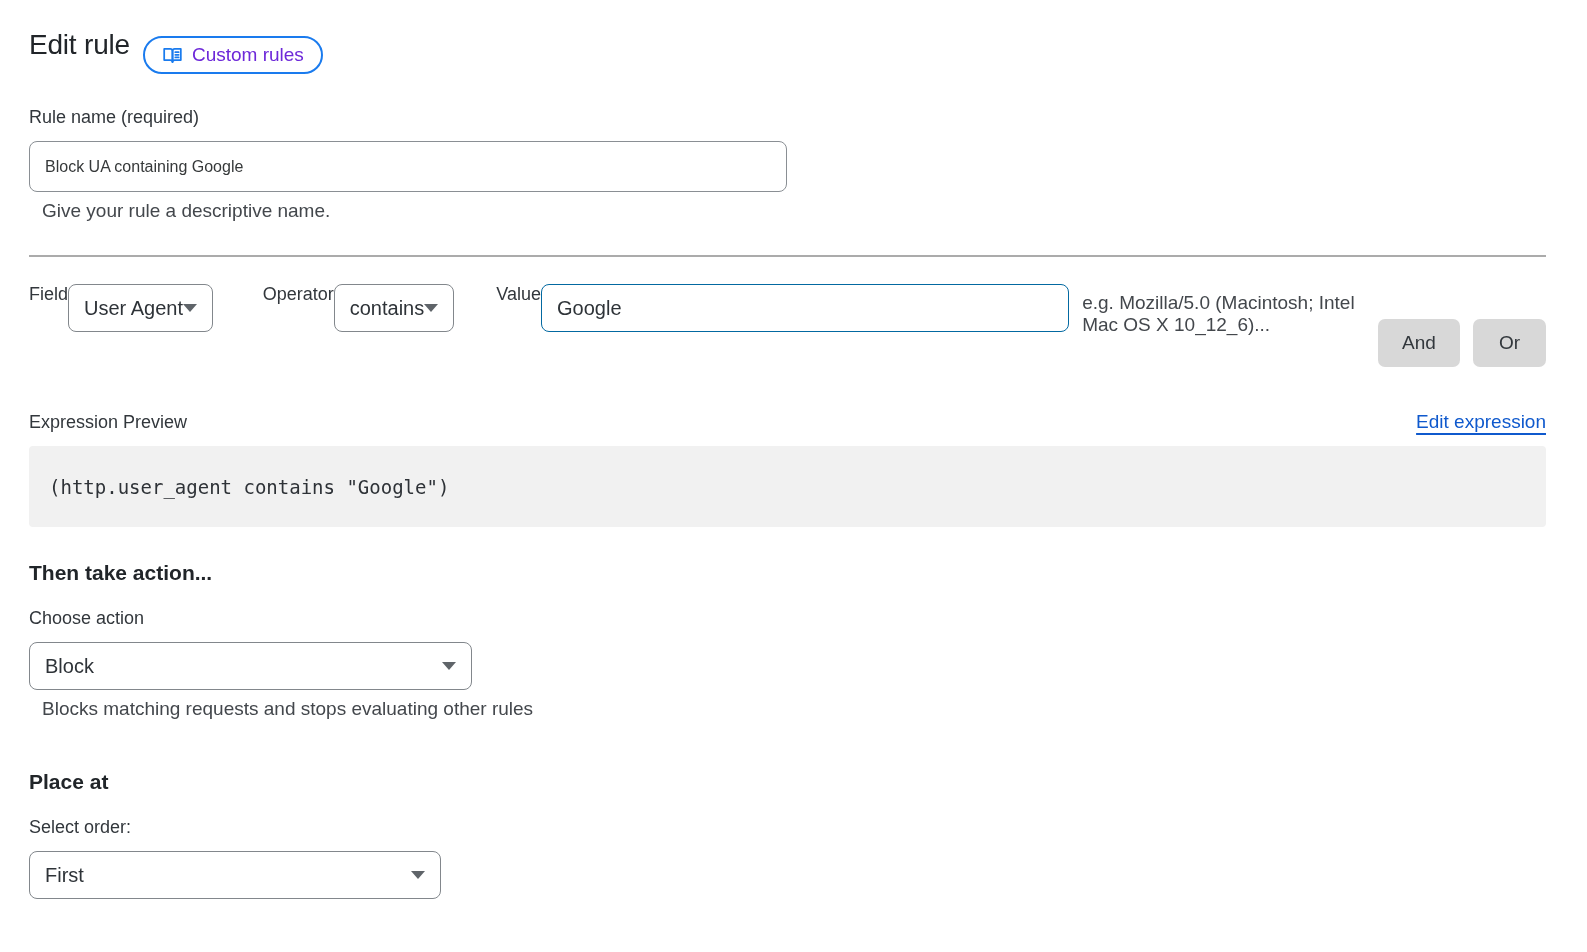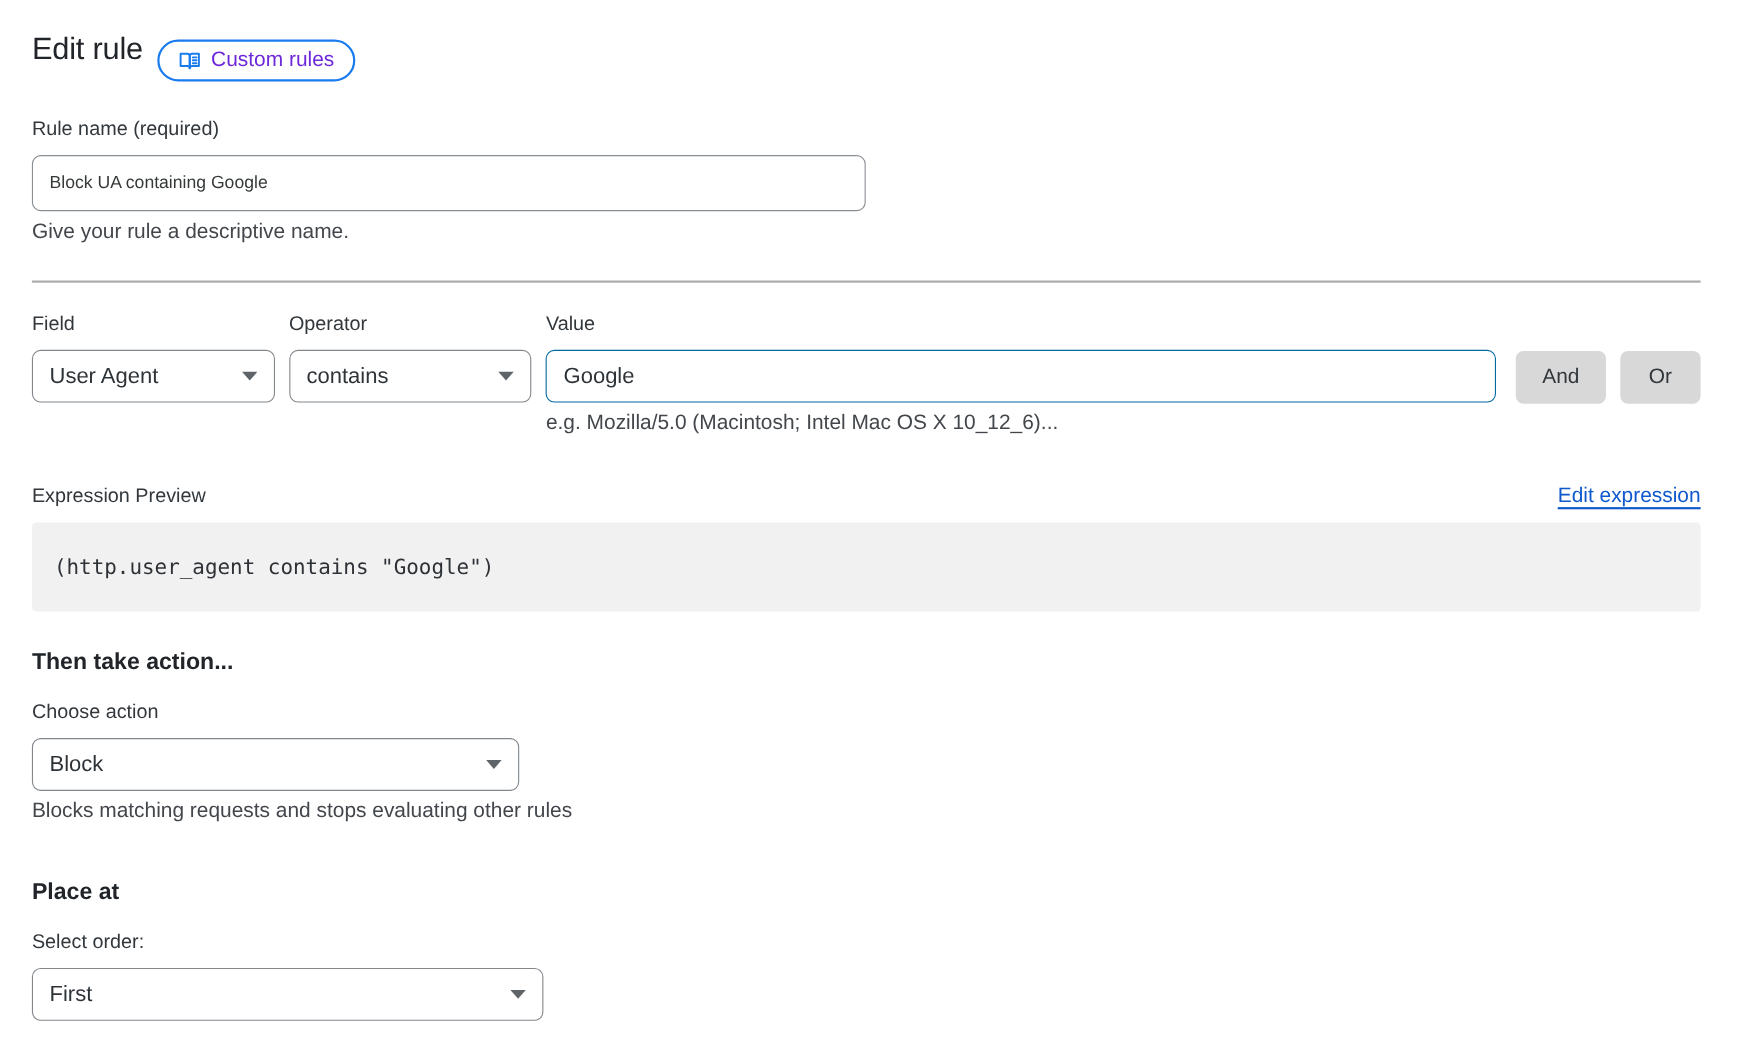--- a/index.html
+++ b/index.html
@@ -20,36 +20,36 @@
     height: 38px; padding: 0 17px;
     border: 2px solid #1a7bee; border-radius: 20px;
     color: #6d28d9; font-size: 19px; background: #fff; cursor: pointer;
     white-space: nowrap;
     margin-top: 20px;
   }
   .badge svg { display: block; }
 
   
   .field-label { font-size: 18px; color: #32373c; margin-bottom: 13px; }
-  .helper { font-size: 19px; color: #43474c; margin-top: 8px; }
+  .helper { font-size: 19px; color: #43474c; margin-top: 8px; margin-left: 13px; }
 
   
   .rule-name-section { margin-top: 33px; }
   .text-input {
     display: block; width: 758px; height: 51px;
     border: 1px solid #8a8f94; border-radius: 8px;
     font-size: 16px; color: #36393a; padding: 0 15px;
     font-family: "Liberation Sans", sans-serif; outline: none; background: #fff;
   }
 
   .divider { border: none; border-top: 2px solid #ababab; margin-top: 33px; }
 
   
   .cond-row { display: flex; margin-top: 27px; align-items: flex-start; }
-  .col { display: flex; flex-direction: column; }
+  .col { display: flex; }
   .field-col { width: 221px; margin-right: 13px; }
   .op-col { width: 221px; margin-right: 13px; }
   .value-col { width: 865px; margin-right: 18px; }
   .select {
     height: 48px; border: 1px solid #82878c; border-radius: 8px;
     display: flex; align-items: center; justify-content: space-between;
     padding: 0 15px; font-size: 20px; color: #2e3338; background: #fff; cursor: pointer;
   }
   .caret {
     width: 0; height: 0; flex: 0 0 auto;
@@ -83,21 +83,21 @@
     height: 81px; display: flex; align-items: center; padding: 0 20px;
     font-family: "DejaVu Sans Mono", monospace; font-size: 19px; color: #2e3237;
   }
 
   
   .action-section { margin-top: 34px; }
   .section-heading { font-size: 21px; font-weight: 700; color: #212529; }
   .sub-label { margin-top: 23px; }
   .select-action { width: 443px; }
   .place-section { margin-top: 50px; }
-  .select-order { width: 465px; }
+  .select-order { width: 412px; }
 </style>
 </head>
 <body>
 
 <div class="container">
 
   <div class="header-row">
     <div class="page-title">Edit rule</div>
     <div class="badge">
       <span>

